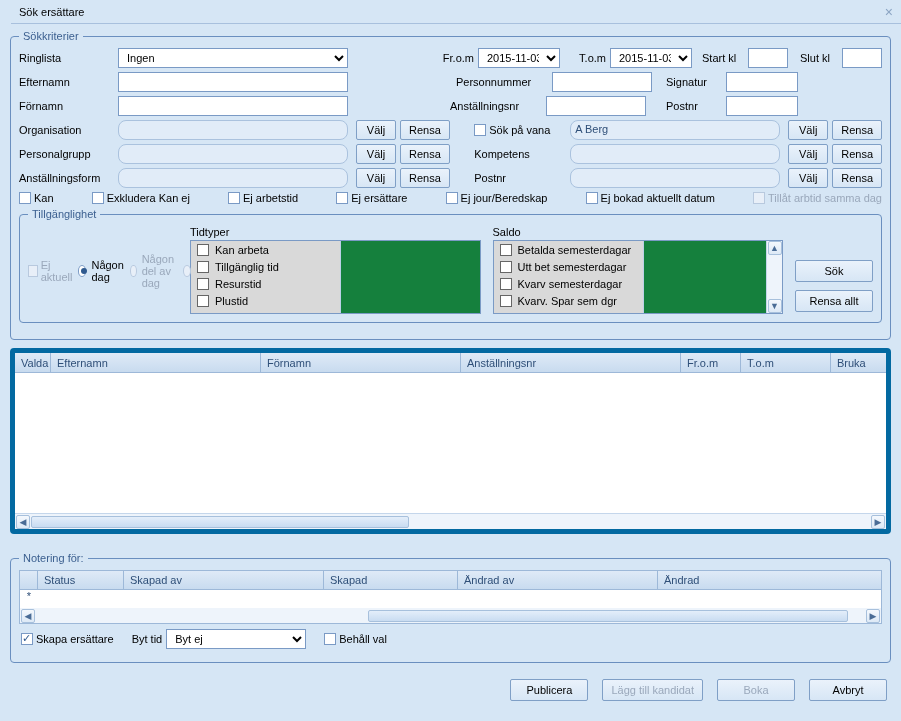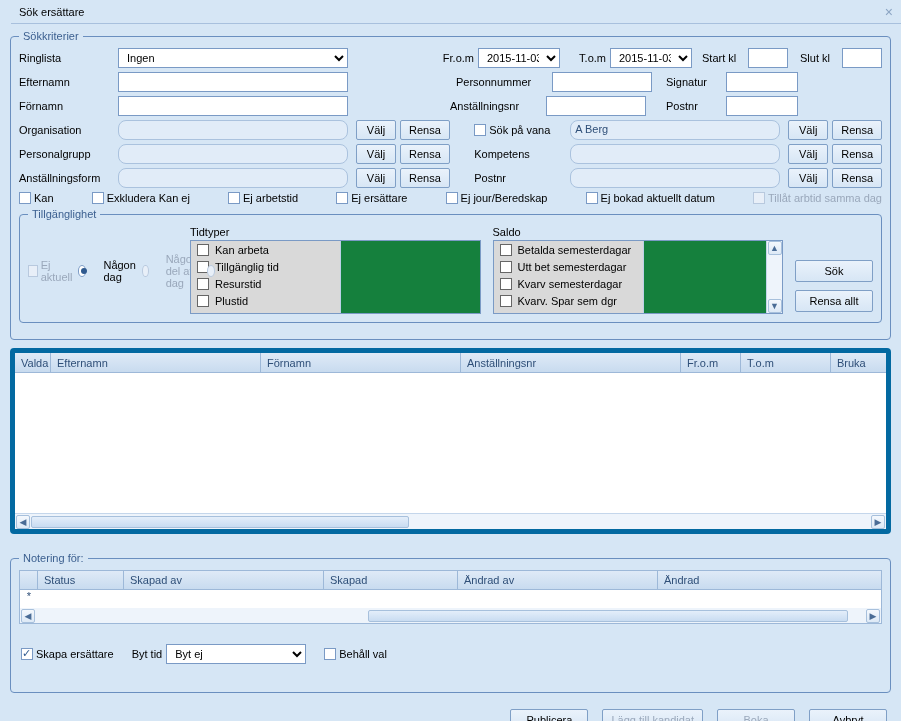--- a/index.html
+++ b/index.html
@@ -15,21 +15,21 @@
 select { height: 20px; }
 .readonly-box { background: #e1ecf8; border: 1px solid #aac2de; height: 20px; display: inline-block; border-radius: 8px; }
 .btn { background: linear-gradient(#eaf2fb,#d7e6f5); border: 1px solid #7f9fc6; border-radius: 2px; height: 20px; padding: 0 8px; cursor: pointer; display: inline-flex; align-items: center; justify-content: center; min-width: 40px; }
 .btn.big { height: 22px; min-width: 78px; }
 .btn.disabled { color: #9aa8bb; cursor: default; }
 .checkbox { display: inline-flex; align-items: center; gap: 3px; }
 .checkbox .box { width: 12px; height: 12px; background: #fff; border: 1px solid #7a9ac5; display: inline-block; position: relative; }
 .checkbox.checked .box::after { content: "✓"; position: absolute; top: -2px; left: 0; font-size: 11px; color: #2f5a8f; }
 .checkbox.disabled { color: #9aa8bb; }
 .checkbox.disabled .box { background: #e8eff8; border-color: #b8c9de; }
-.radio { display: inline-flex; align-items: center; gap: 17px; }
+.radio { display: inline-flex; align-items: center; gap: 5px; }
 .radio .dot { width: 12px; height: 12px; border-radius: 50%; background: #fff; border: 1px solid #7a9ac5; display: inline-block; position: relative; }
 .radio.selected .dot::after { content: ""; position: absolute; top: 2px; left: 2px; width: 6px; height: 6px; border-radius: 50%; background: #2f5a8f; }
 .radio.disabled { color: #9aa8bb; }
 .radio.disabled .dot { background: #e8eff8; border-color: #b8c9de; }
 .avail-wrap { display: flex; gap: 12px; }
 .avail-left { width: 150px; display: flex; flex-direction: row; gap: 3px; padding-top: 2px; }
 .listgroup { flex: 1; }
 .listgroup .lg-label { margin-bottom: 2px; display: block; }
 .listbox { border: 1px solid #7a9ac5; background: #15803d; height: 74px; display: flex; }
 .listbox .items { width: 150px; border-right: 1px solid #bcd0e7; background: #d9d9d9; overflow: hidden; }
@@ -45,21 +45,21 @@
 .tbody { position: relative; height: 140px; background: #fff; }
 .hscroll { height: 16px; background: #eef4fb; border-top: 1px solid #c4d6eb; display: flex; align-items: center; }
 .hscroll .arrow { width: 14px; height: 14px; background: linear-gradient(#f4f8fd,#dde9f6); border: 1px solid #a7c0dc; border-radius: 2px; font-size:9px; text-align:center; line-height:12px; color:#4a6c96; margin: 0 1px; }
 .hscroll .track { flex: 1; position: relative; height: 14px; }
 .hscroll .thumb { position: absolute; height: 12px; top: 1px; background: linear-gradient(#e4eefa,#c9dcf1); border: 1px solid #a7c0dc; border-radius: 2px; }
 .notefs .thead2 { display:flex; background: linear-gradient(#dfeaf7,#c8dbef); border: 1px solid #9db8d8; height: 20px; }
 .notefs .th2 { border-right: 1px solid #9db8d8; padding:2px 6px; color:#2f4f78; display:flex; align-items:center; }
 .notefs .body2 { border-left:1px solid #9db8d8; border-right:1px solid #9db8d8; height: 18px; background:#fff; display:flex; }
 .notefs .body2 .star { width: 18px; text-align:center; color:#2f4f78; }
 .notefs .hscroll2 { border: 1px solid #9db8d8; border-top: none; }
-.bottom-row { display:flex; align-items:center; gap: 18px; padding: 20px 2px; }
+.bottom-row { display:flex; align-items:center; gap: 18px; padding: 5px 2px; }
 .footer-btns { display:flex; gap: 14px; justify-content:flex-end; padding: 8px 14px 10px 0; }
 </style>
 </head>
 <body>
 
 <div class="titlebar">
   <span>Sök ersättare</span>
   <span class="close">×</span>
 </div>
 

